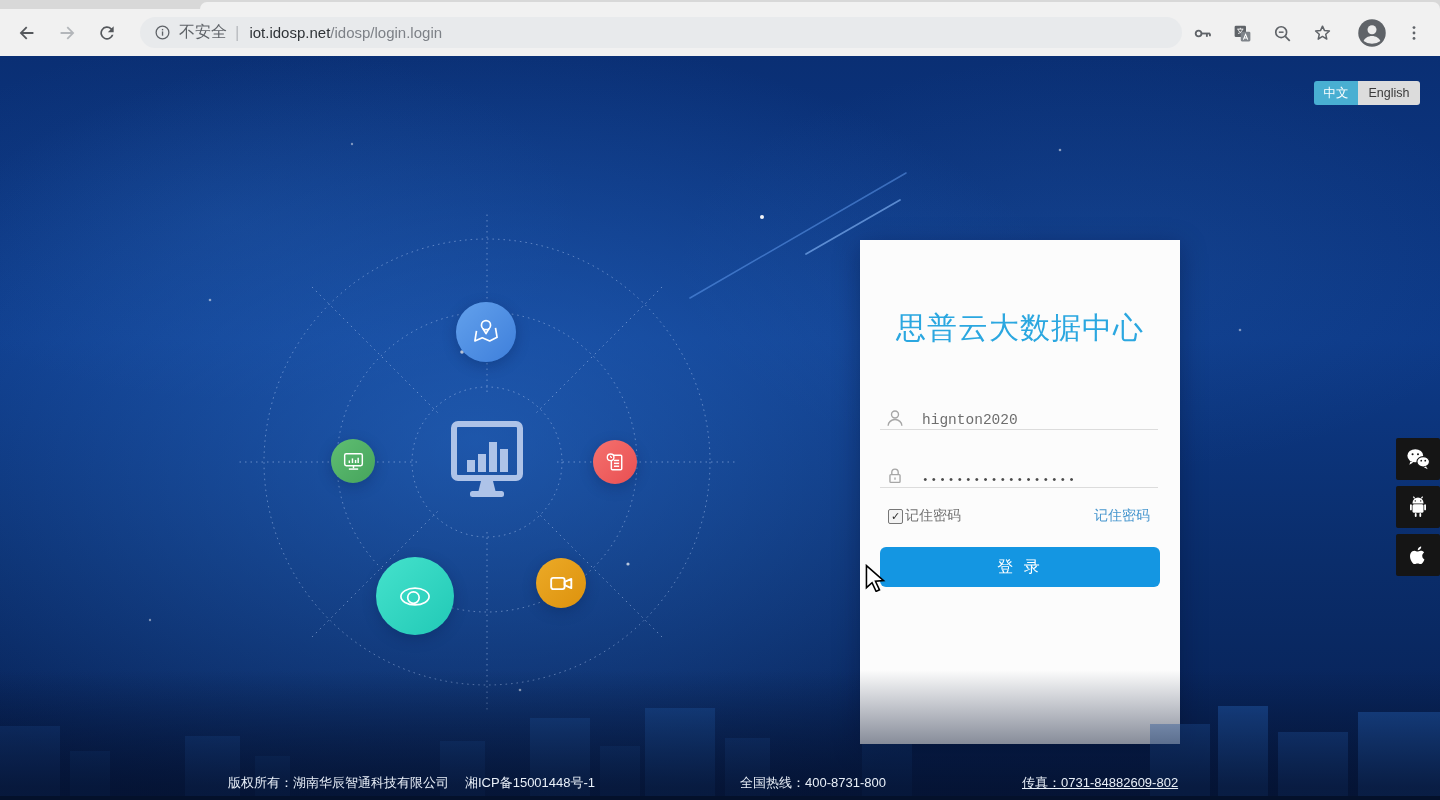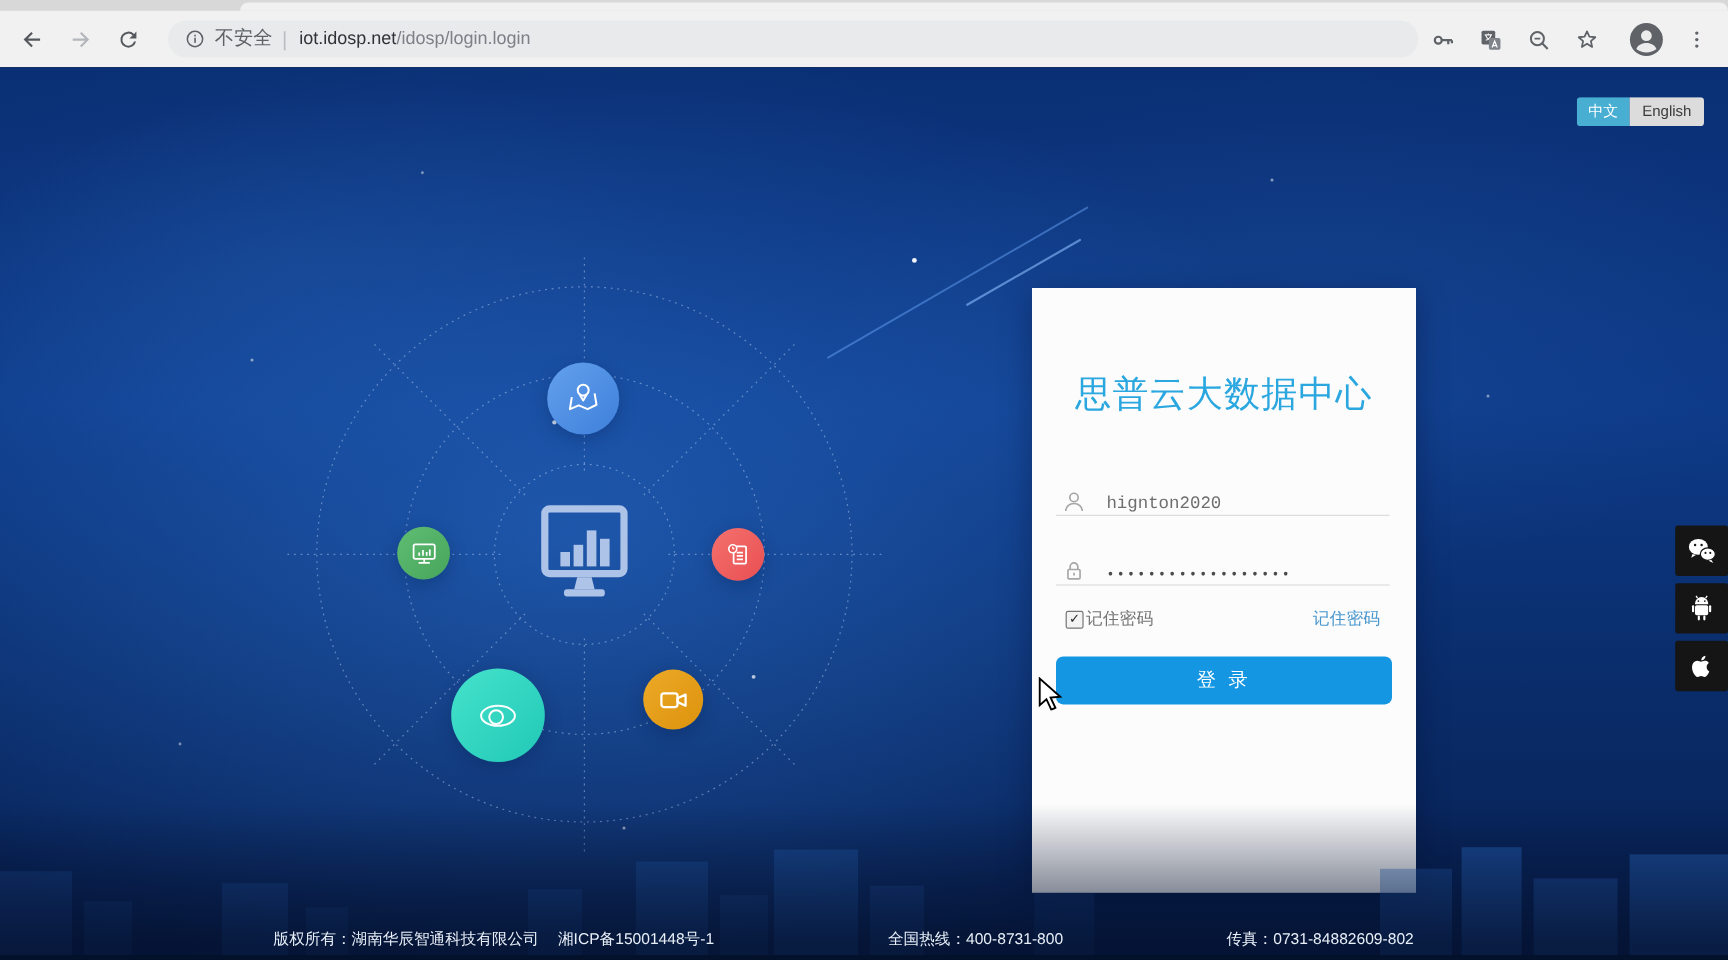--- a/index.html
+++ b/index.html
@@ -63,21 +63,21 @@
 
   
   .sideapp{position:absolute;left:1396px;width:44px;height:42px;background:#151515;border-radius:2px;display:flex;align-items:center;justify-content:center;}
   #app-wechat{top:382px;} #app-android{top:430px;} #app-apple{top:478px;}
 
   
   .bld{position:absolute;bottom:4px;background:#2a6cc8;}
   #footer-text{position:absolute;left:0;bottom:8px;width:1440px;height:18px;color:#e8eff8;font-size:13px;}
   #footer-text .left{position:absolute;left:228px;display:flex;gap:16px;white-space:nowrap;}
   #footer-text .mid{position:absolute;left:740px;white-space:nowrap;}
-  #footer-text .right{position:absolute;left:1022px;white-space:nowrap;}
+  #footer-text .right{position:absolute;left:1022px;white-space:nowrap;text-decoration:underline;}
   #footer-strip{position:absolute;left:0;bottom:0;width:1440px;height:4px;background:#04112b;}
 
   #cursor{position:absolute;left:862px;top:508px;}
 </style>
 </head>
 <body>
 
 <div id="chrome">
   <div id="tabstrip">
     <div id="tab-sliver"></div>

